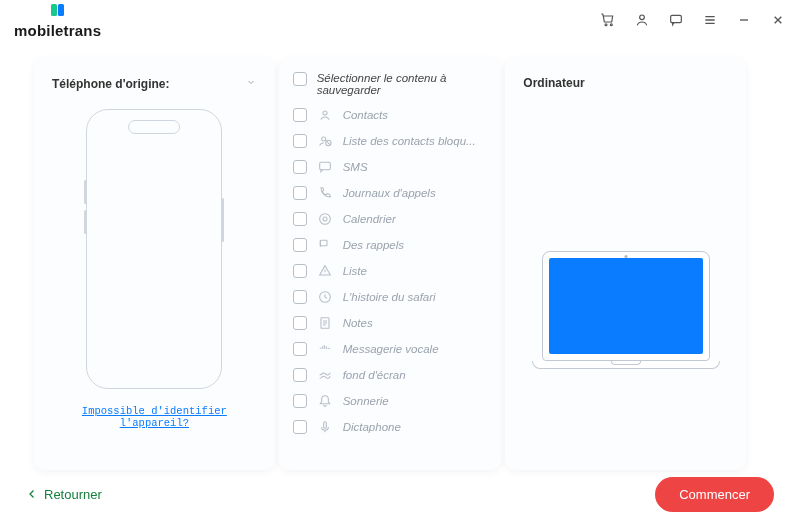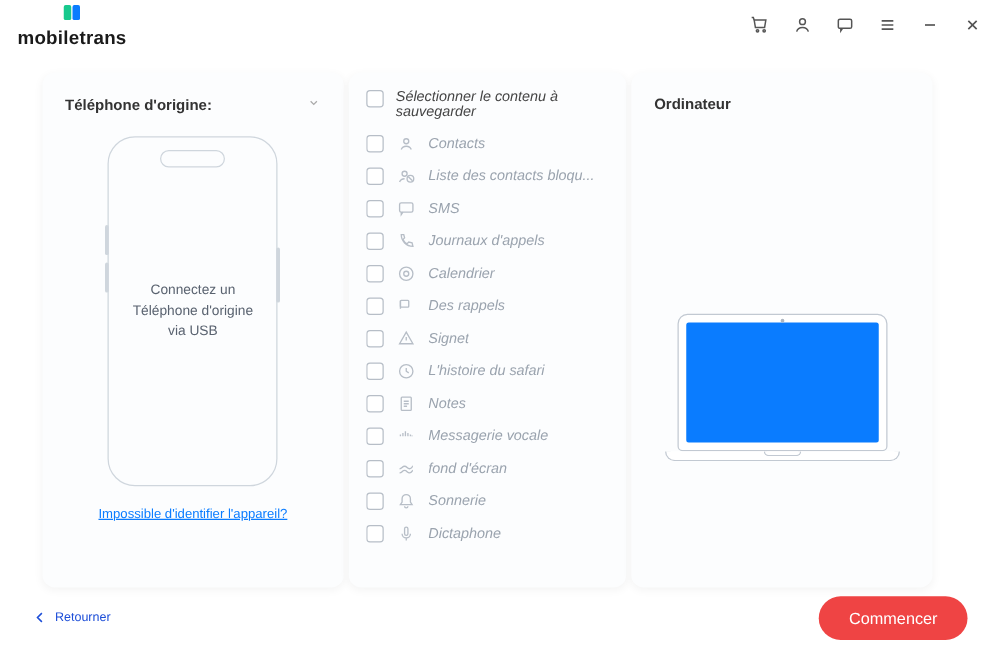--- a/index.html
+++ b/index.html
@@ -97,21 +97,22 @@
   .phone .sb1 { left:-3px; top:70px; width:3px; height:24px; }
   .phone .sb2 { left:-3px; top:100px; width:3px; height:24px; }
   .phone .sb3 { right:-3px; top:88px; width:3px; height:44px; }
   .phone-text { font-size: 11px; color:#5a6370; line-height:1.5; }
   .troubleshoot {
     margin-top: 16px;
     font-size: 10.5px;
     color:#0a7cff;
     text-decoration: underline;
     cursor:pointer;
-    text-align:right;
+    text-align:center;
+    font-family:Liberation Mono, monospace;
   }
   
   .card.center { padding: 14px 4px 8px 14px; font-style: italic; }
   .select-head {
     display:flex; align-items:flex-start; gap:10px;
     font-size:11.5px; color:#444; padding-right:14px;
     margin-bottom: 6px;
   }
   .checkbox {
     width:14px; height:14px; border:1.5px solid #b7bec7; border-radius:3px;
@@ -174,21 +175,21 @@
     width:28px; height:3px; border:1px solid #c2c9d2; border-top:none;
     border-radius:0 0 4px 4px;
   }
   
   .footer {
     height:48px; display:flex; align-items:center; justify-content:space-between;
     padding: 0 26px;
   }
   .back {
     display:flex; align-items:center; gap:6px;
-    font-size:10px; color:#1d4ed8; cursor:pointer;
+    font-size:13px; color:#15803d; cursor:pointer;
   }
   .start-btn {
     background:#ef4444; color:#fff;
     border:none; border-radius:22px;
     padding: 10px 24px;
     font-size:13px;
     cursor:not-allowed;
   }
 </style>
 </head>
@@ -252,25 +253,20 @@
         <svg width="12" height="12" viewBox="0 0 24 24" fill="none" stroke="currentColor" stroke-width="2">
             <path d="M7 10l5 5 5-5"></path>
           </svg>
       </span>
     </div>
     <div class="phone-wrap">
       <div class="phone">
         <span class="sidebtn sb1"></span>
           <span class="sidebtn sb2"></span>
           <span class="sidebtn sb3"></span>
-        <div class="phone-text">
-          <div>Connectez un</div>
-          <div>Téléphone d'origine</div>
-          <div>via USB</div>
-        </div>
       </div>
       <div class="troubleshoot">Impossible d'identifier l'appareil?</div>
     </div>
   </div>
 
   <div class="card center">
     <div class="select-head">
       <span class="checkbox"></span>
       <div>
         <div>Sélectionner le contenu à</div>
@@ -341,21 +337,21 @@
             <span class="label">Des rappels</span>
           </div>
           <div class="row">
             <span class="checkbox"></span>
             <span class="icon">
               <svg viewBox="0 0 24 24" fill="none" stroke="currentColor" stroke-width="1.6">
                 <path d="M12 4l8 14H4z"></path>
                 <path d="M12 10v4M12 16h0"></path>
               </svg>
             </span>
-            <span class="label">Signet</span>
+            <span class="label">Liste</span>
           </div>
           <div class="row">
             <span class="checkbox"></span>
             <span class="icon">
               <svg viewBox="0 0 24 24" fill="none" stroke="currentColor" stroke-width="1.6">
                 <circle cx="12" cy="12" r="8"></circle>
                 <path d="M12 8v4l3 2"></path>
               </svg>
             </span>
             <span class="label">L'histoire du safari</span>

